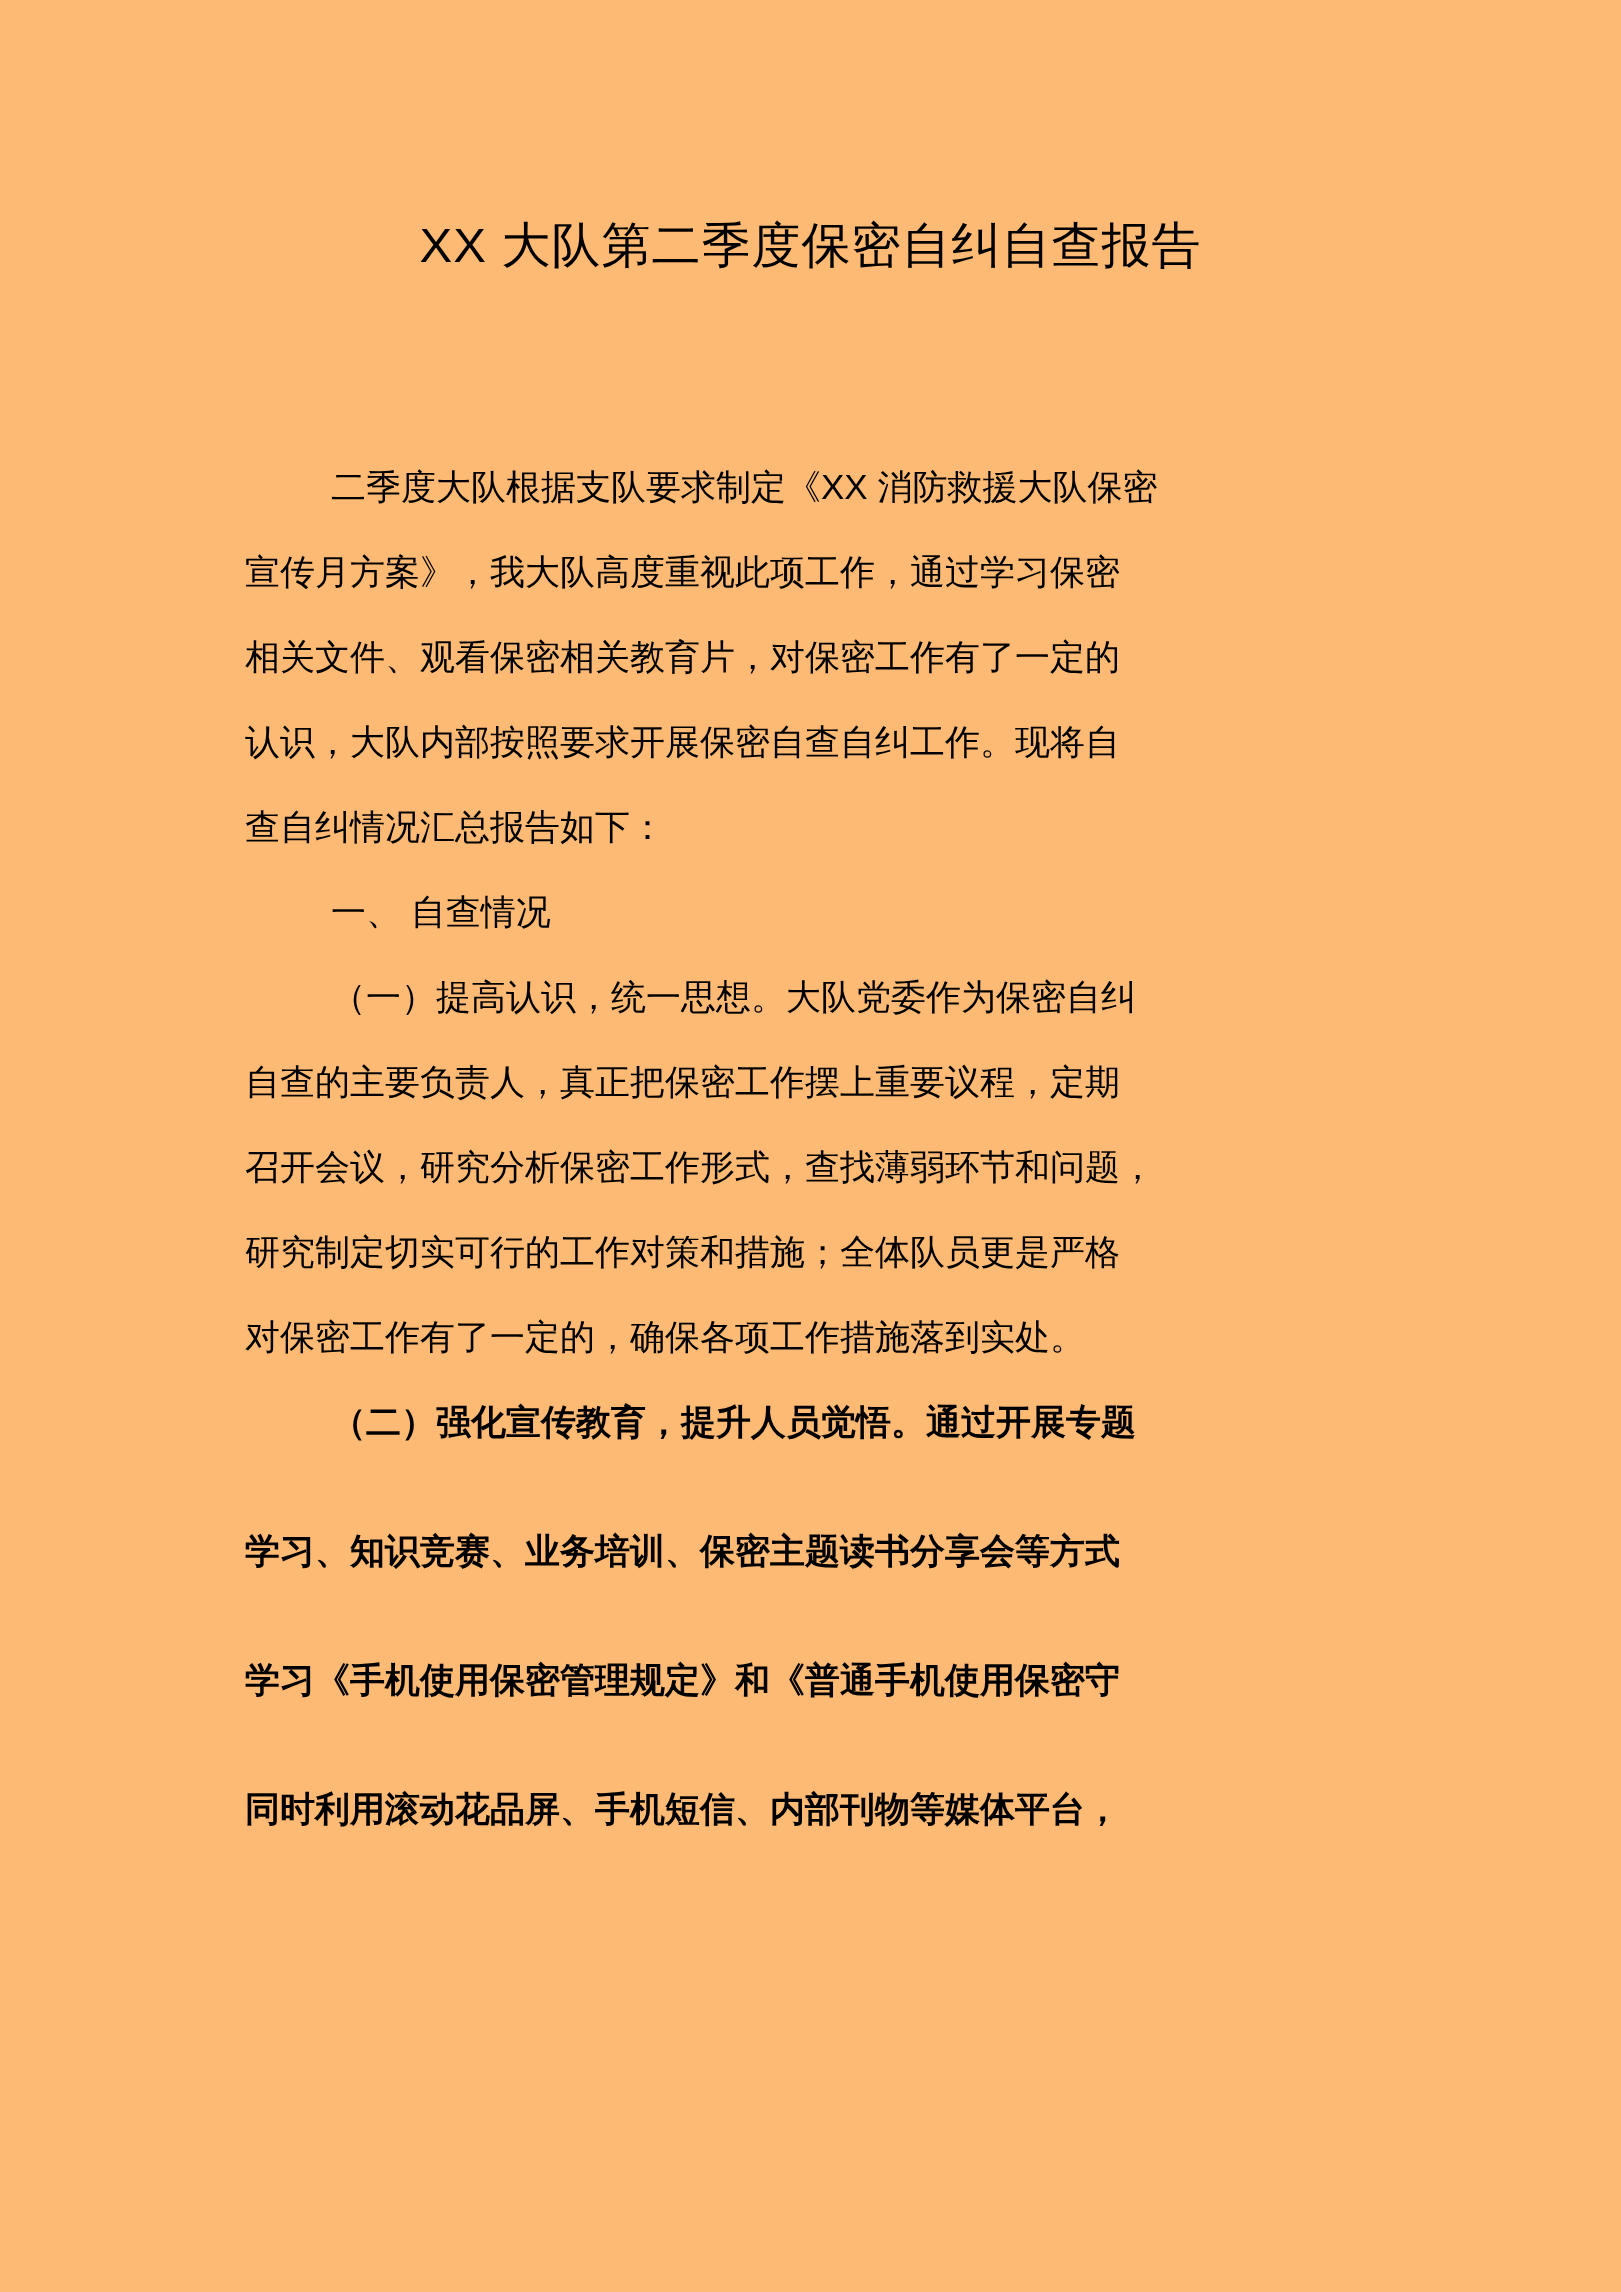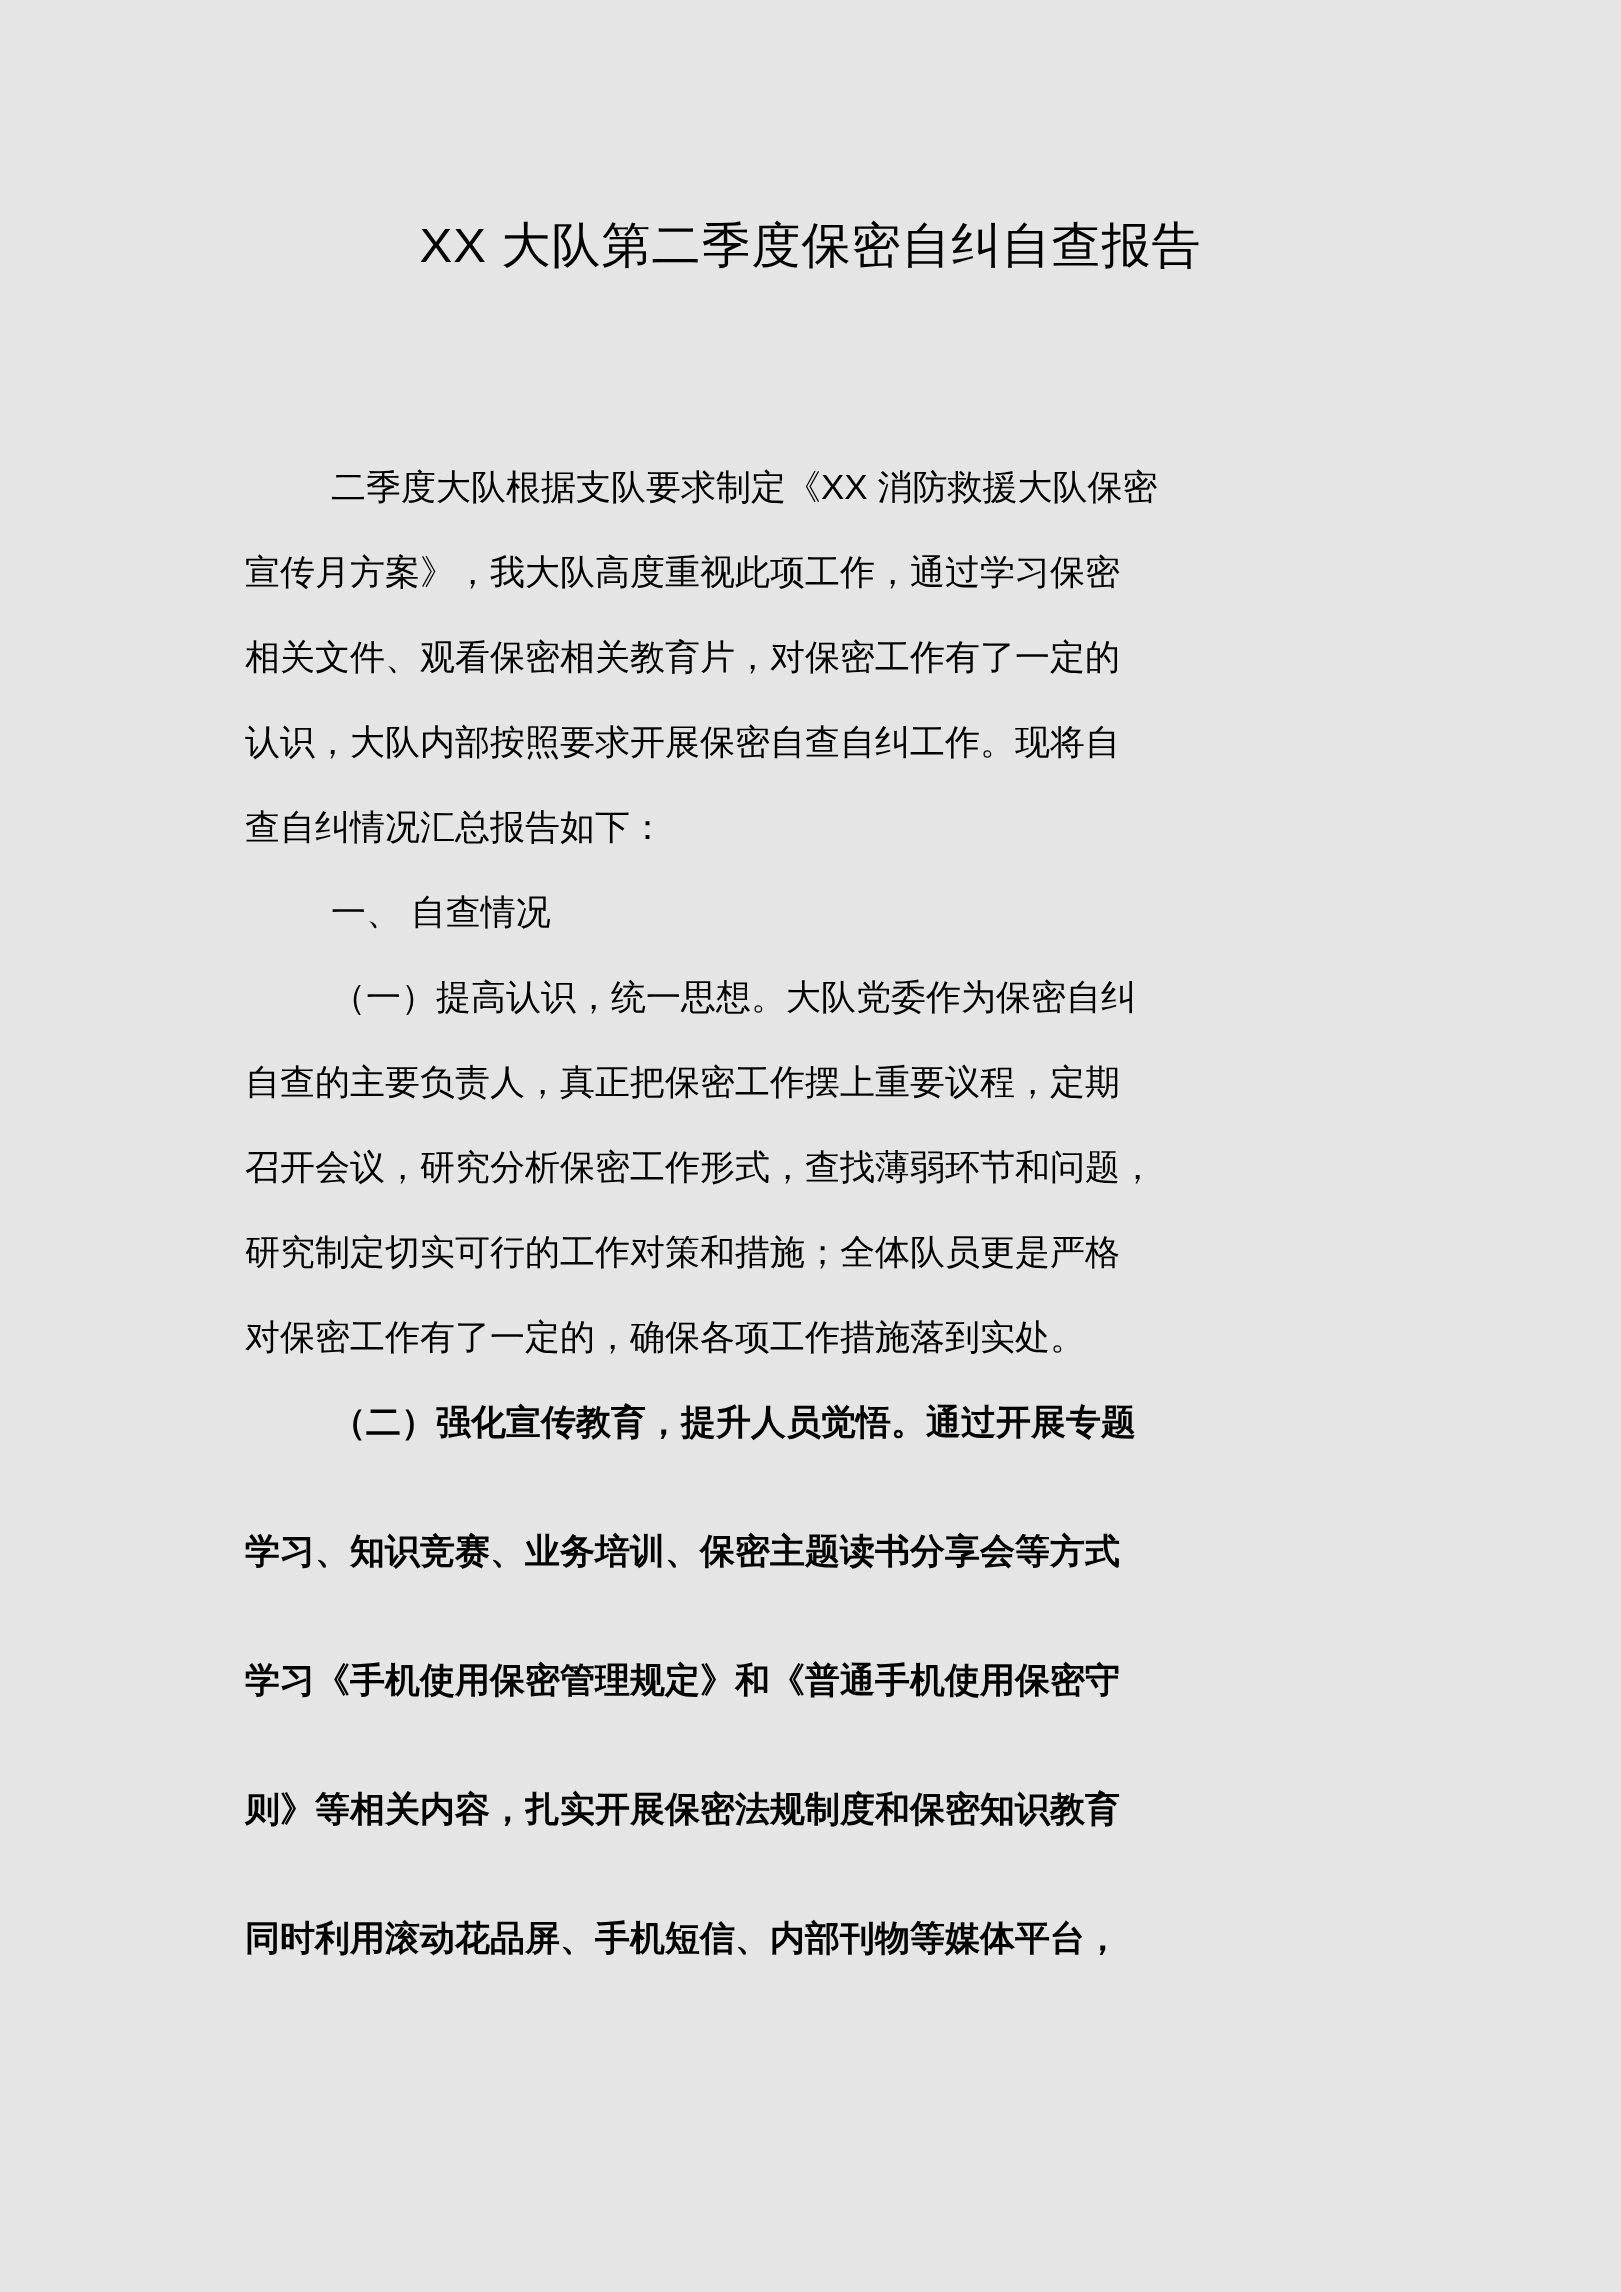--- a/index.html
+++ b/index.html
@@ -4,21 +4,21 @@
 <style>
   html, body {
     margin: 0;
     padding: 0;
     background: #ffffff;
   }
   .page {
     position: relative;
     width: 1621px;
     height: 2293px;
-    background: #e5e5e5;
+    background: #fdba74;
     color: #000000;
     font-family: "Liberation Sans", sans-serif;
     overflow: hidden;
   }
   .content {
     position: absolute;
     left: 245px;
     top: 0;
     width: 1131px;
   }
@@ -81,20 +81,19 @@
         <div class="line">对保密工作有了一定的，确保各项工作措施落到实处。</div>
       </div>
 
     </div>
 
     <div class="block-b">
       <div>
         <div class="line indent">（二）强化宣传教育，提升人员觉悟。通过开展专题</div>
         <div class="line">学习、知识竞赛、业务培训、保密主题读书分享会等方式</div>
         <div class="line">学习《手机使用保密管理规定》和《普通手机使用保密守</div>
-        <div class="line">则》等相关内容，扎实开展保密法规制度和保密知识教育</div>
         <div class="line">同时利用滚动花品屏、手机短信、内部刊物等媒体平台，</div>
       </div>
     </div>
 
   </div>
 </div>
 
 
 </body></html>

